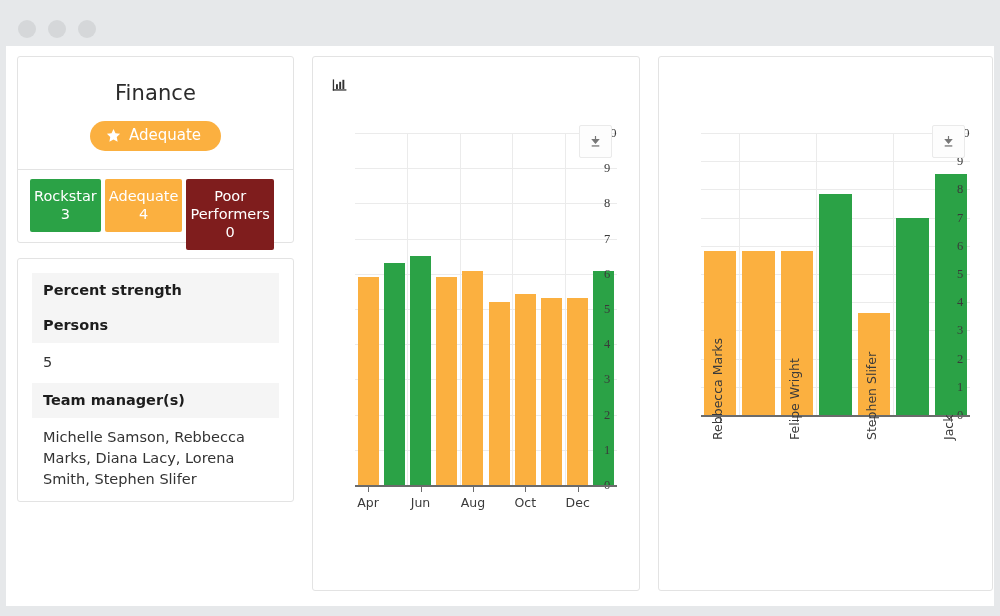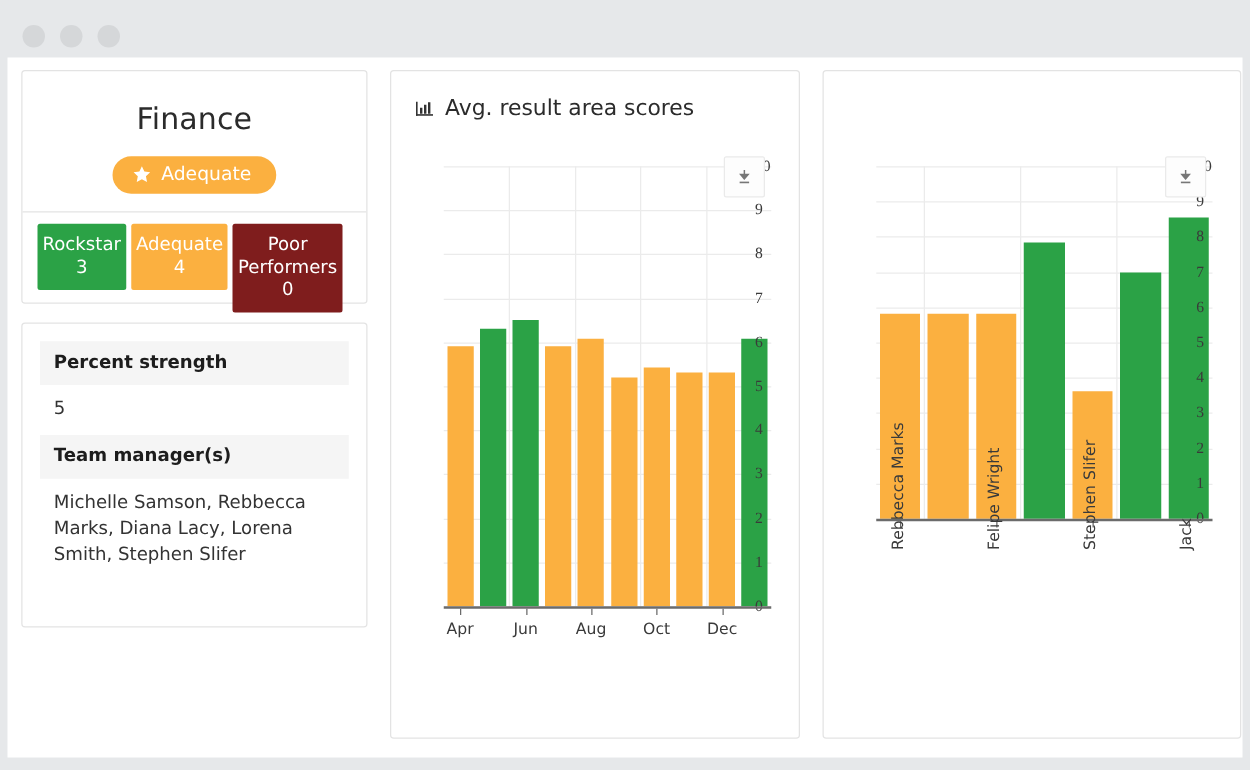--- a/index.html
+++ b/index.html
@@ -40,21 +40,21 @@
     background: #ffffff;
     border: 1px solid #e3e3e3;
     border-radius: 3px;
   }
 
   
   #card-summary { left: 11px; top: 10px; width: 277px; height: 187px; }
 
   .team-name {
     text-align: center;
-    font-size: 24px;
+    font-size: 21px;
     color: #2b2b2b;
     padding-top: 24px;
     letter-spacing: .1px;
   }
   .rating-pill-wrap { display: flex; justify-content: center; margin-top: 16px; }
   .rating-pill {
     display: inline-flex; align-items: center; gap: 8px;
     background: #fbb040;
     color: #ffffff;
     border-radius: 18px;
@@ -202,36 +202,36 @@
         <div class="tile tile-poor">
           <span class="tlabel">Poor Performers</span>
           <span class="tcount">0</span>
         </div>
       </div>
     </div>
 
     <div class="card" id="card-details">
       <div class="detail-list">
         <div class="detail-head">Percent strength</div>
+        <div class="detail-head">Persons</div>
         <div class="detail-val">5</div>
         <div class="detail-head">Team manager(s)</div>
         <div class="detail-val">Michelle Samson, Rebbecca Marks, Diana Lacy, Lorena Smith, Stephen Slifer</div>
       </div>
     </div>
 
     <div class="card" id="card-chart-1">
       <div class="chart-title">
         <svg class="chart-icon" viewBox="0 0 20 20">
           <rect x="1" y="3" width="1.6" height="14" fill="#333"></rect>
           <rect x="1" y="15.4" width="17" height="1.6" fill="#333"></rect>
           <rect x="5" y="9" width="2.4" height="6" fill="#333"></rect>
           <rect x="9" y="6" width="2.4" height="9" fill="#333"></rect>
           <rect x="13" y="3.5" width="2.4" height="11.5" fill="#333"></rect>
         </svg>
-        <span>Avg. result area scores</span>
       </div>
       <div class="plot-wrap" id="plot-wrap-1">
           <div class="plot" style="left: 42px; top: 12px; width: 262px; height: 352px;">
             <div class="gridline" style="top: 316.8px; width: 262px;"></div>
             <div class="gridline" style="top: 281.6px; width: 262px;"></div>
             <div class="gridline" style="top: 246.4px; width: 262px;"></div>
             <div class="gridline" style="top: 211.2px; width: 262px;"></div>
             <div class="gridline" style="top: 176px; width: 262px;"></div>
             <div class="gridline" style="top: 140.8px; width: 262px;"></div>
             <div class="gridline" style="top: 105.6px; width: 262px;"></div>

